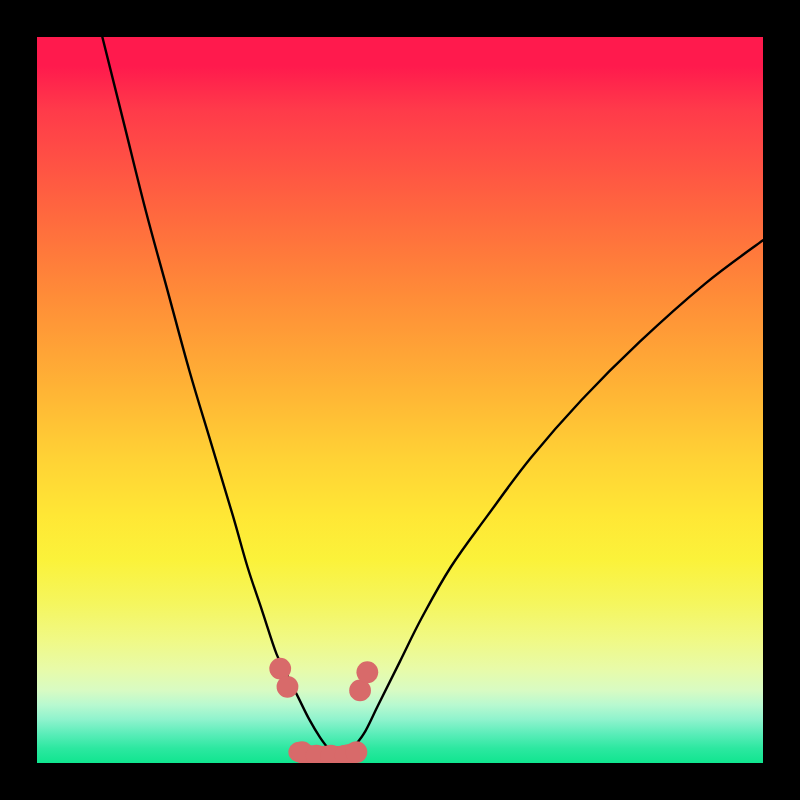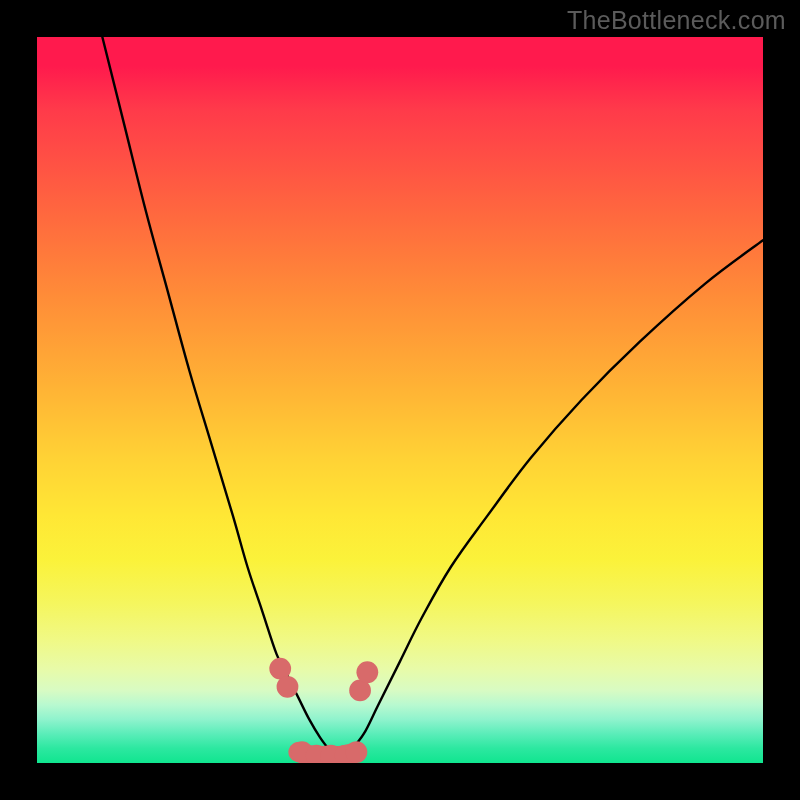--- a/index.html
+++ b/index.html
@@ -84,21 +84,20 @@
     stroke: #d86a6a;
     stroke-width: 20;
     stroke-linecap: round;
   }
 </style>
 </head>
 <body>
 
 <div class="frame">
 
-  <div class="watermark">TheBottleneck.com</div>
 
   <div class="plot-area">
     <div class="gradient-bg"></div>
 
     <svg class="curves" viewBox="0 0 726 726">
       <path id="left-curve" class="curve-line" d="M 65.34,0 C 69.2604,15.6816 79.27919999999999,55.756800000000005 87.11999999999999,87.12 C 94.96079999999999,118.48320000000001 101.05919999999999,144.1836 108.89999999999999,174.24 C 116.7408,204.2964 122.8392,225.35039999999998 130.68,254.09999999999997 C 138.5208,282.84959999999995 144.6192,306.5172 152.46,333.96 C 160.3008,361.40279999999996 166.39919999999998,380.424 174.23999999999998,406.56 C 182.08079999999998,432.696 189.48600000000002,456.9444 196.02,479.15999999999997 C 202.554,501.37559999999996 205.31279999999998,512.9916000000001 210.54,529.98 C 215.7672,546.9684 219.8328,557.8584 225.06,573.54 C 230.2872,589.2216 235.0062,605.3388 239.58,617.1 C 244.15380000000002,628.8612 246.54959999999997,631.0392 250.46999999999997,638.88 C 254.39039999999997,646.7207999999999 257.4396,652.8191999999999 261.36,660.66 C 265.28040000000004,668.5008 268.3296,675.2526 272.25,682.44 C 276.1704,689.6274000000001 279.21959999999996,694.7094000000001 283.14,700.59 C 287.0604,706.4706 292.06980000000004,712.4964 294.03000000000003,715.11"></path>
       <path id="right-curve" class="curve-line" d="M 312.18,715.11 C 314.7936,711.8430000000001 321.4728,705.4542 326.7,696.96 C 331.92719999999997,688.4658000000001 334.686,680.9879999999999 341.21999999999997,667.92 C 347.75399999999996,654.852 355.1592,640.0416 363,624.36 C 370.8408,608.6784 375.6324,597.7883999999999 384.78000000000003,580.8 C 393.92760000000004,563.8116 402.05879999999996,548.2752 413.81999999999994,529.98 C 425.5811999999999,511.6848 435.74519999999995,498.76199999999994 450.12,479.15999999999997 C 464.49480000000005,459.558 476.69160000000005,441.98879999999997 493.68000000000006,421.08 C 510.6684000000001,400.1712 524.898,383.9088 544.5,363 C 564.102,342.0912 580.3643999999999,325.8288 602.5799999999999,304.92 C 624.7955999999999,284.01120000000003 645.7044000000001,265.1352 667.9200000000001,246.83999999999997 C 690.1356000000001,228.54479999999995 715.5456,211.12079999999997 726,203.27999999999997"></path>
 
       <path id="bottom-arc" class="bottom-stroke" d="M 261.36,715.11 C 263.97360000000003,715.7634 270.6528,718.0866 275.88,718.74 C 281.1072,719.3934 285.17280000000005,718.74 290.40000000000003,718.74 C 295.6272,718.74 299.69280000000003,719.3934 304.92,718.74 C 310.1472,718.0866 316.8264,715.7634 319.44,715.11"></path>
 

